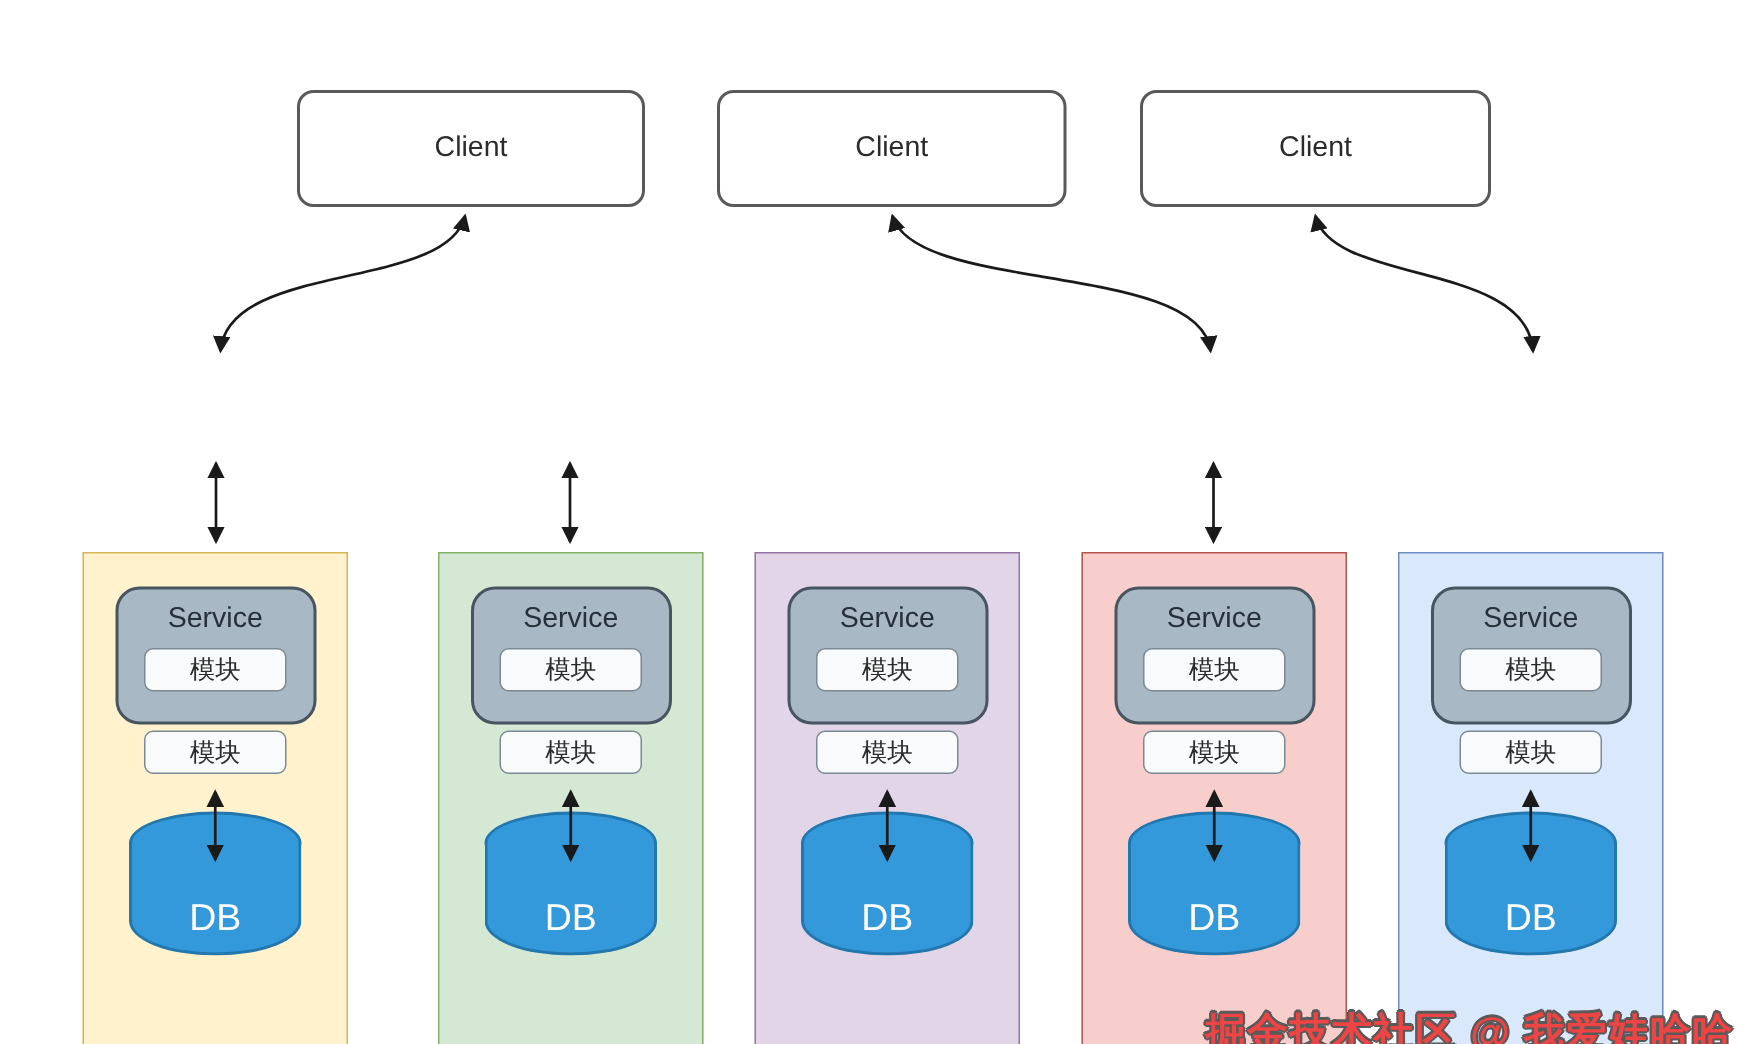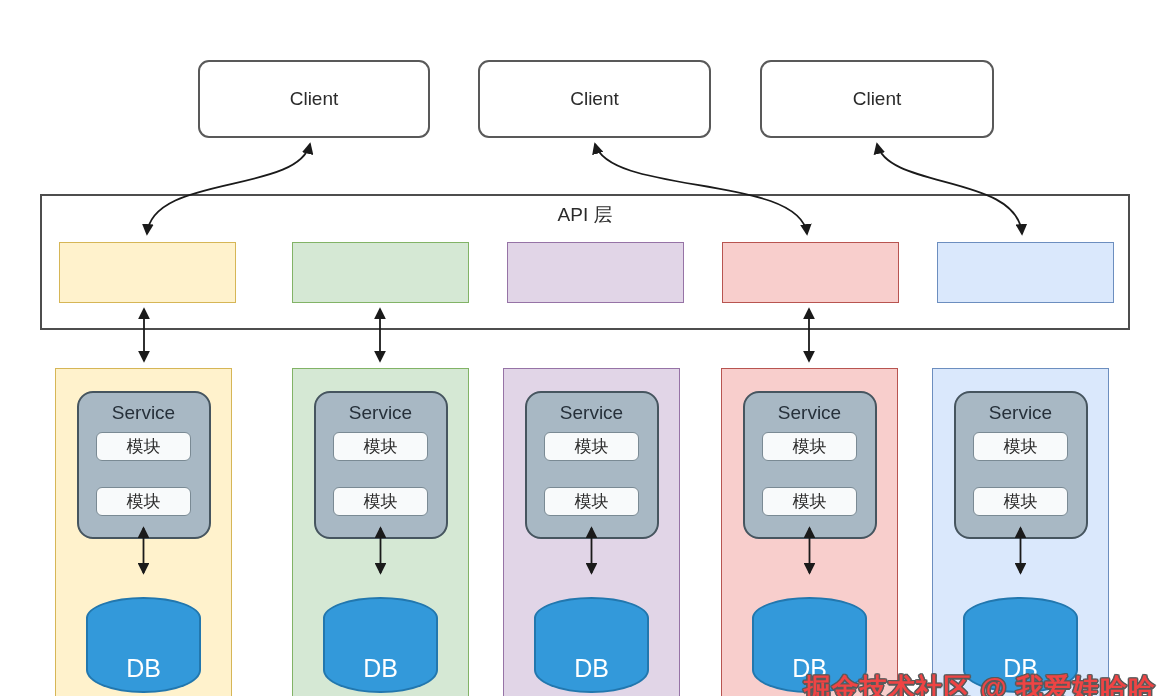--- a/index.html
+++ b/index.html
@@ -84,21 +84,21 @@
     padding-top: 22px;
   }
   .col.theme-yellow { left: 55px;  background: var(--yellow-fill, #FFF2CC); border-color: var(--yellow-stroke, #D6B656); }
   .col.theme-green  { left: 292px; background: var(--green-fill,  #D5E8D4); border-color: var(--green-stroke,  #82B366); }
   .col.theme-purple { left: 503px; background: var(--purple-fill, #E1D5E7); border-color: var(--purple-stroke, #9673A6); }
   .col.theme-red    { left: 721px; background: var(--red-fill,    #F8CECC); border-color: var(--red-stroke,    #B85450); }
   .col.theme-blue   { left: 932px; background: var(--blue-fill,   #DAE8FC); border-color: var(--blue-stroke,   #6C8EBF); }
 
   .service {
     width: 134px;
-    height: 148px;
+    height: 92px;
     background: var(--service-fill, #A8B8C4);
     border: 2.5px solid var(--service-stroke, #46555F);
     border-radius: 16px;
     display: flex;
     flex-direction: column;
     align-items: center;
     flex: none;
   }
   .service-label {
     margin-top: 9px;
@@ -186,28 +186,20 @@
   <div class="client c1">
     <span>Client</span>
   </div>
   <div class="client c2">
     <span>Client</span>
   </div>
   <div class="client c3">
     <span>Client</span>
   </div>
 
-  <div class="api-box">
-    <div class="api-label">API 层</div>
-    <div class="api-slot slot-yellow"></div>
-    <div class="api-slot slot-green"></div>
-    <div class="api-slot slot-purple"></div>
-    <div class="api-slot slot-red"></div>
-    <div class="api-slot slot-blue"></div>
-  </div>
 
   <div class="col theme-yellow">
     <div class="service">
       <div class="service-label">Service</div>
       <div class="modules">
         <div class="module">模块</div>
         <div class="module">模块</div>
       </div>
     </div>
     <div class="db">

